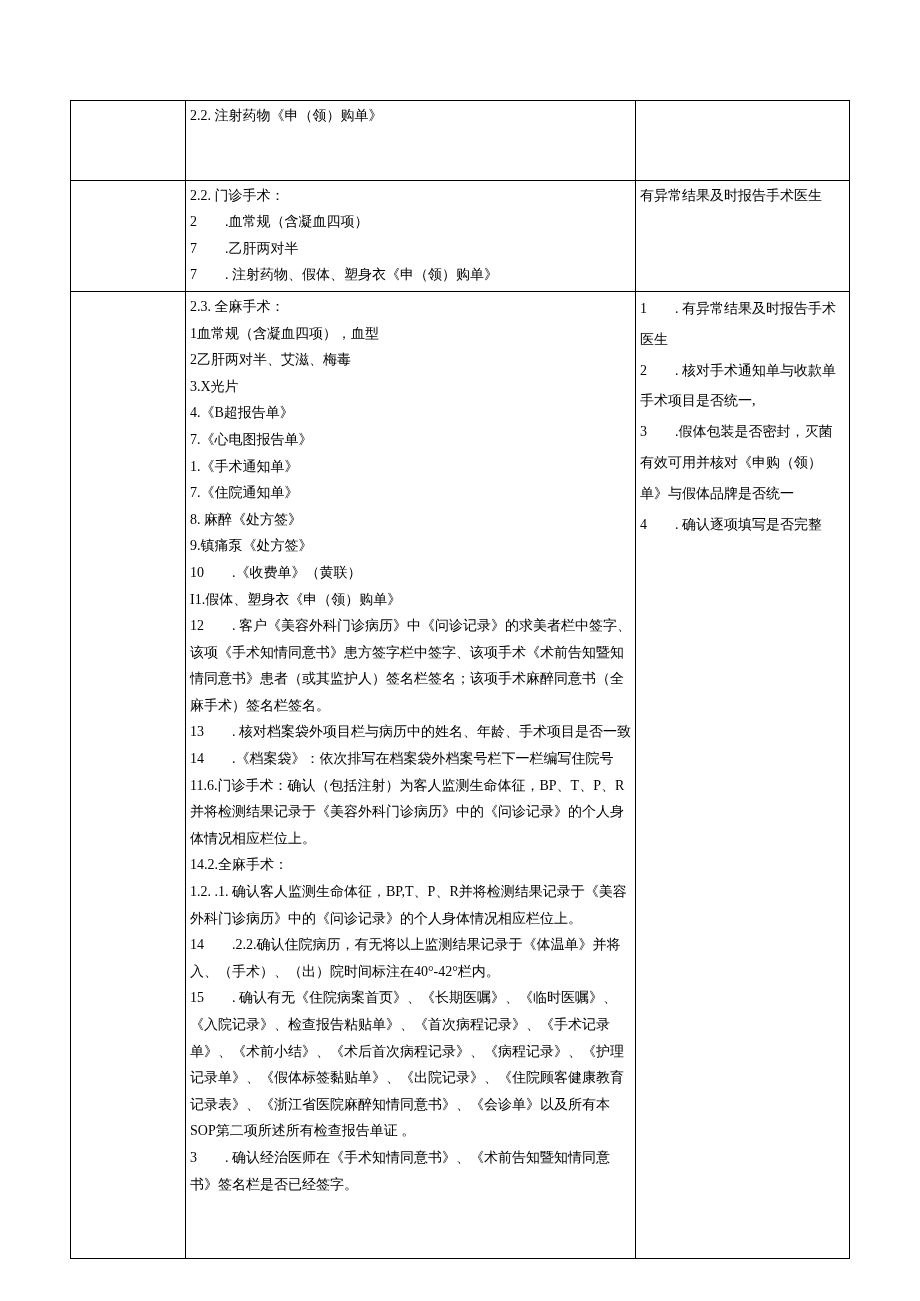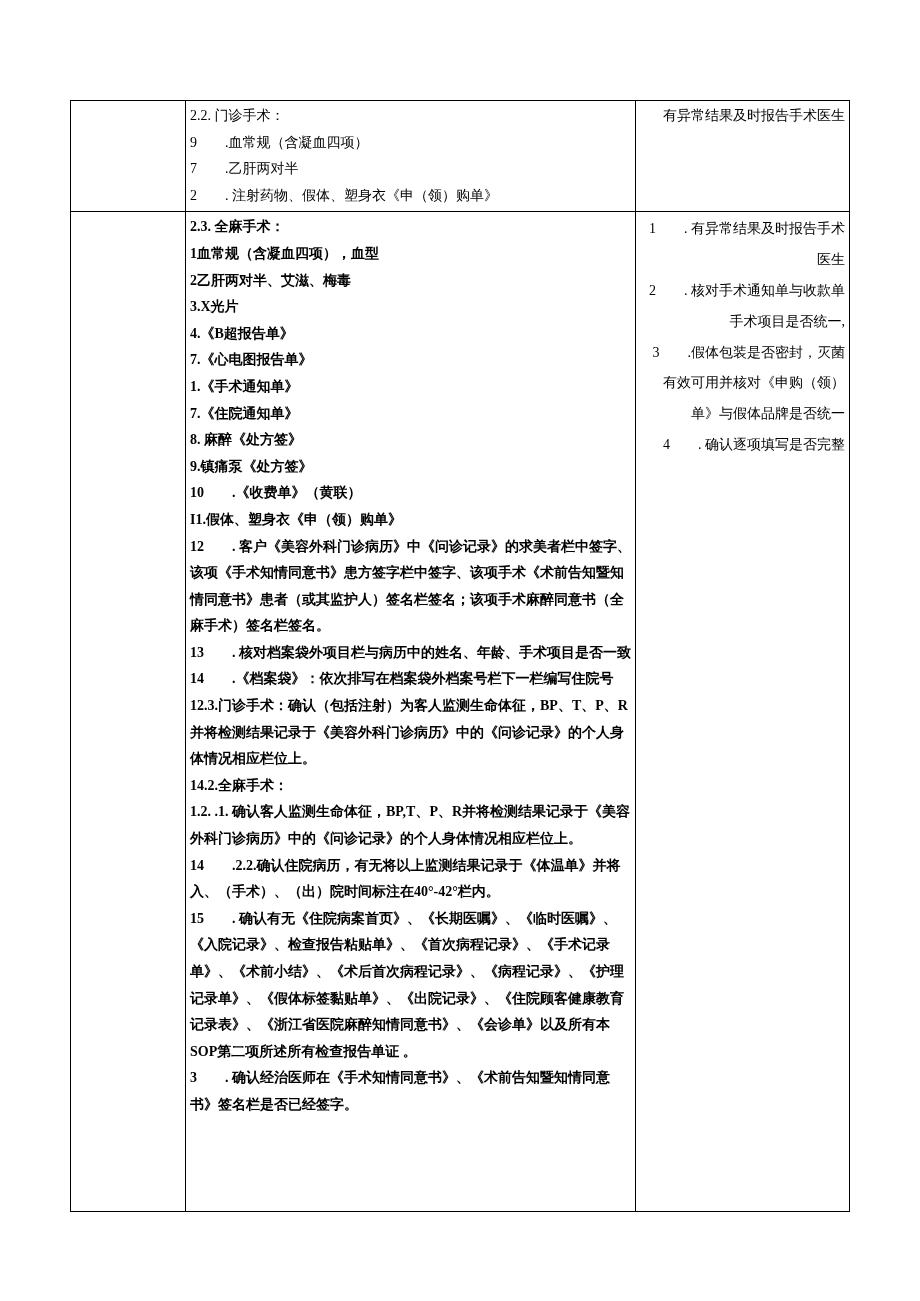--- a/index.html
+++ b/index.html
@@ -28,64 +28,70 @@
       word-wrap: break-word;
     }
     .col1 {
       width: 115px;
     }
     .col2 {
       width: 450px;
     }
     .col3 {
       width: auto;
-      text-align: right;
     }
   </style>
 </head>
 <body>
 
 <table>
   <colgroup>
     <col class="col1">
     <col class="col2">
     <col class="col3">
   </colgroup>
   <tbody id="tbody">
       <tr>
         <td class="col1"></td>
+        <td class="col2" style="padding-bottom: 50px;">
+          <div>2.2. 注射药物《申（领）购单》</div>
+        </td>
+        <td class="col3"></td>
+      </tr>
+      <tr>
+        <td class="col1"></td>
         <td class="col2">
           <div>2.2. 门诊手术：</div>
-          <div>9　　.血常规（含凝血四项）</div>
+          <div>2　　.血常规（含凝血四项）</div>
           <div>7　　.乙肝两对半</div>
-          <div>2　　. 注射药物、假体、塑身衣《申（领）购单》</div>
+          <div>7　　. 注射药物、假体、塑身衣《申（领）购单》</div>
         </td>
         <td class="col3">
           <div>有异常结果及时报告手术医生</div>
         </td>
       </tr>
       <tr>
         <td class="col1"></td>
-        <td class="col2" style="padding-bottom: 92px; font-weight: bold;">
+        <td class="col2" style="padding-bottom: 60px;">
           <div>2.3. 全麻手术：</div>
           <div>1血常规（含凝血四项），血型</div>
           <div>2乙肝两对半、艾滋、梅毒</div>
           <div>3.X光片</div>
           <div>4.《B超报告单》</div>
           <div>7.《心电图报告单》</div>
           <div>1.《手术通知单》</div>
           <div>7.《住院通知单》</div>
           <div>8. 麻醉《处方签》</div>
           <div>9.镇痛泵《处方签》</div>
           <div>10　　.《收费单》（黄联）</div>
           <div>I1.假体、塑身衣《申（领）购单》</div>
           <div>12　　. 客户《美容外科门诊病历》中《问诊记录》的求美者栏中签字、该项《手术知情同意书》患方签字栏中签字、该项手术《术前告知暨知情同意书》患者（或其监护人）签名栏签名；该项手术麻醉同意书（全麻手术）签名栏签名。</div>
           <div>13　　. 核对档案袋外项目栏与病历中的姓名、年龄、手术项目是否一致</div>
           <div>14　　.《档案袋》：依次排写在档案袋外档案号栏下一栏编写住院号</div>
-          <div>12.3.门诊手术：确认（包括注射）为客人监测生命体征，BP、T、P、R并将检测结果记录于《美容外科门诊病历》中的《问诊记录》的个人身体情况相应栏位上。</div>
+          <div>11.6.门诊手术：确认（包括注射）为客人监测生命体征，BP、T、P、R并将检测结果记录于《美容外科门诊病历》中的《问诊记录》的个人身体情况相应栏位上。</div>
           <div>14.2.全麻手术：</div>
           <div>1.2. .1. 确认客人监测生命体征，BP,T、P、R并将检测结果记录于《美容外科门诊病历》中的《问诊记录》的个人身体情况相应栏位上。</div>
           <div>14　　.2.2.确认住院病历，有无将以上监测结果记录于《体温单》并将入、（手术）、（出）院时间标注在40°-42°栏内。</div>
           <div>15　　. 确认有无《住院病案首页》、《长期医嘱》、《临时医嘱》、《入院记录》、检查报告粘贴单》、《首次病程记录》、《手术记录单》、《术前小结》、《术后首次病程记录》、《病程记录》、《护理记录单》、《假体标签黏贴单》、《出院记录》、《住院顾客健康教育记录表》、《浙江省医院麻醉知情同意书》、《会诊单》以及所有本SOP第二项所述所有检查报告单证 。</div>
           <div>3　　. 确认经治医师在《手术知情同意书》、《术前告知暨知情同意书》签名栏是否已经签字。</div>
         </td>
         <td class="col3" style="line-height: 2.2;">
           <div>1　　. 有异常结果及时报告手术医生</div>
           <div>2　　. 核对手术通知单与收款单手术项目是否统一,</div>
           <div>3　　.假体包装是否密封，灭菌有效可用并核对《申购（领）单》与假体品牌是否统一</div>

